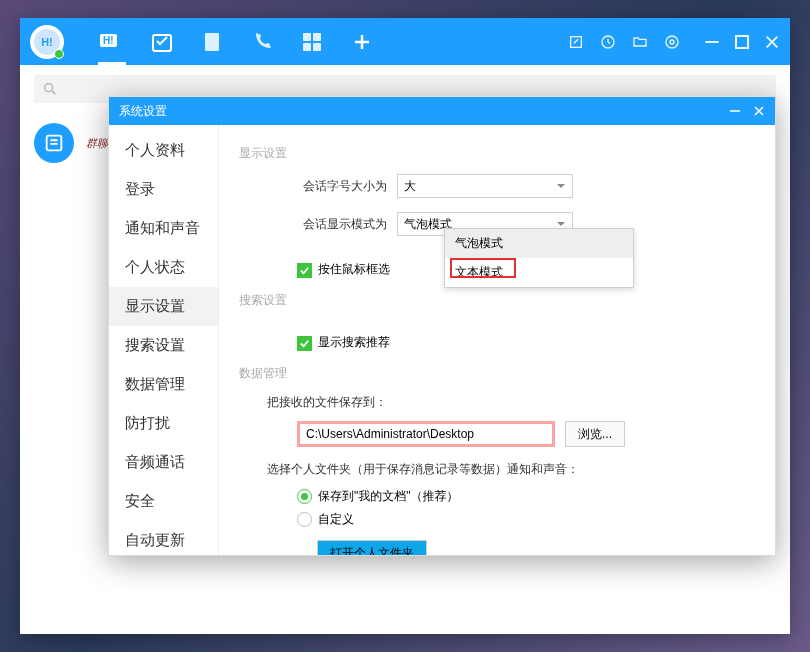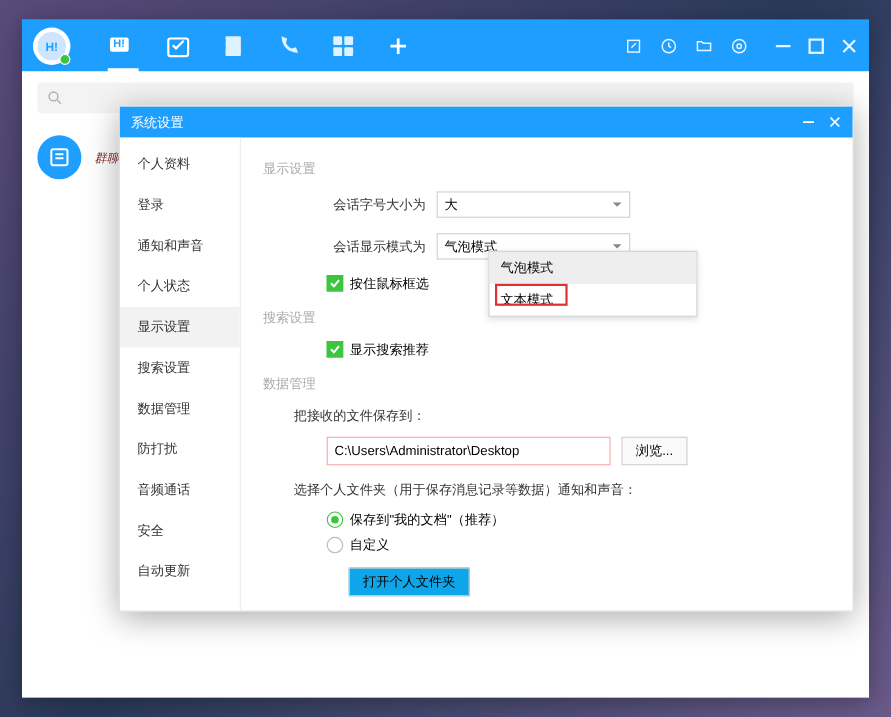--- a/index.html
+++ b/index.html
@@ -29,33 +29,33 @@
 .grp-avatar svg{width:22px;height:22px;fill:#fff;}
 .grp-label{font-size:11px;color:#7f1d1d;font-style:italic;}
 
 
 .dialog { position:absolute; left:108px; top:96px; width:668px; height:460px; background:#fff; box-shadow:0 6px 28px rgba(0,0,0,.35); display:flex; flex-direction:column; border:1px solid #dcdcdc;}
 .dialog-title { height:28px; background:#1e9fff; display:flex; align-items:center; padding:0 10px; color:#fff; font-size:12px;}
 .dialog-title-right{margin-left:auto;display:flex;gap:12px;}
 .dialog-title-right svg{width:12px;height:12px;fill:#fff;stroke:#fff;}
 .dialog-body{ flex:1; display:flex; overflow:hidden;}
 .sidebar{ width:110px; background:#fff; border-right:1px solid #eee; padding-top:6px; overflow-y:auto;}
-.sidebar-item{ padding:10px 16px; font-size:12px; color:#333; cursor:pointer;}
+.sidebar-item{ padding:10px 16px; font-size:15px; color:#333; cursor:pointer;}
 .sidebar-item.active{ background:#f2f2f2;}
 .panel{ flex:1; padding:10px 24px 10px 20px; overflow:auto; position:relative;}
 .section-label{ font-size:12px; color:#aaa; margin:10px 0 12px 0;}
 .form-row{ display:flex; align-items:center; gap:10px; margin:8px 0 14px 58px;}
 .form-label{ font-size:12px; color:#333; min-width:90px; text-align:right;}
 .select-box{ width:176px; height:24px; border:1px solid #cfcfcf; background:#fff; font-size:12px; padding:0 6px; display:flex; align-items:center; justify-content:space-between; cursor:pointer;}
 .select-box svg{width:10px;height:10px;fill:#888;}
-.checkbox-row{ display:flex; align-items:flex-start; gap:6px; margin:1px 0 14px 58px; font-size:12px;}
+.checkbox-row{ display:flex; align-items:flex-end; gap:6px; margin:25px 0 14px 58px; font-size:12px;}
 .checkbox{ width:15px; height:15px; border:1px solid #3ec53e; background:#3ec53e; display:flex;align-items:center;justify-content:center;}
 .checkbox svg{width:11px;height:11px;stroke:#fff;stroke-width:2;fill:none;}
 .plain{font-size:12px;color:#333;margin-left:28px;margin-bottom:10px;}
-.path-input{ width:258px; height:26px; border:1px solid #fca5a5; font-size:12px; padding:0 6px; margin-left:58px;}
+.path-input{ width:258px; height:26px; border:3px solid #fca5a5; font-size:12px; padding:0 6px; margin-left:58px;}
 .browse-btn{ height:26px; padding:0 12px; border:1px solid #cfcfcf; background:#fafafa; font-size:12px; margin-left:10px; cursor:pointer;}
 .radio-row{display:flex;align-items:center;gap:6px;margin:6px 0 6px 58px;font-size:12px;}
 .radio{width:15px;height:15px;border-radius:50%;border:1.5px solid #3ec53e;display:flex;align-items:center;justify-content:center;}
 .radio.checked::after{content:"";width:7px;height:7px;border-radius:50%;background:#3ec53e;}
 .radio.unchecked{border-color:#bbb;}
 .small-btn{height:26px;padding:0 12px;border:1px solid #cfcfcf;background:#0ea5e9;font-size:12px;margin-left:78px;margin-top:6px;cursor:pointer;}
 
 
 .dropdown{ position:absolute; left:444px; top:228px; width:190px; background:#fff; border:1px solid #cfcfcf; box-shadow:0 2px 6px rgba(0,0,0,.15); z-index:50;}
 .dropdown-item{ padding:6px 10px; font-size:12px; cursor:pointer;}

